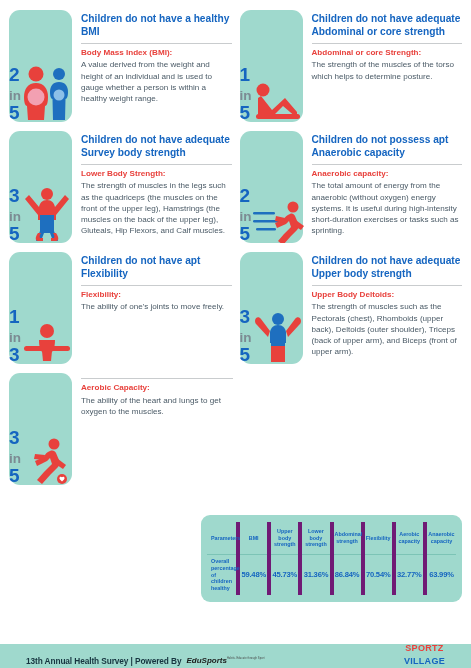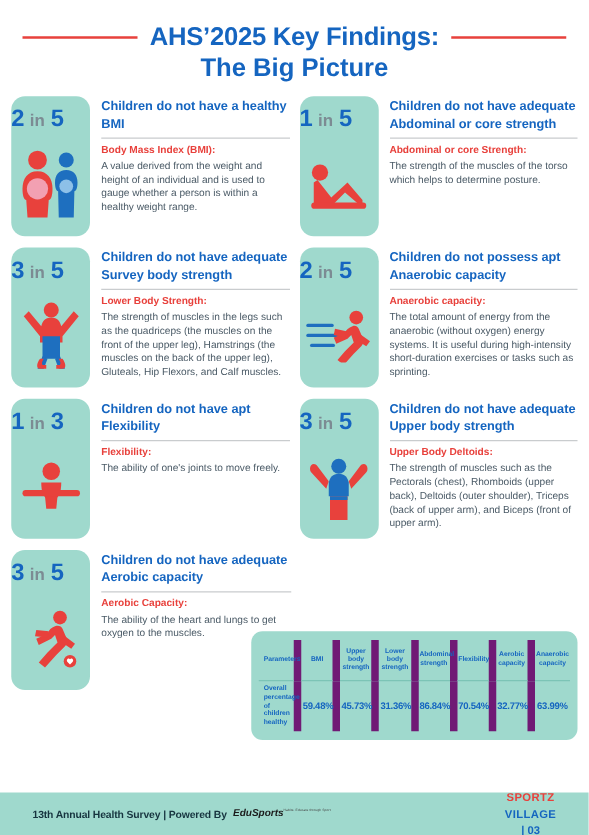--- a/index.html
+++ b/index.html
@@ -28,21 +28,21 @@
 
   
   .grid{position:relative;margin-top:10px;padding:0 9px;}
   .row{display:flex;gap:0px;align-items:flex-start;margin-bottom:9px;}
   .col{display:flex;align-items:flex-start;box-sizing:border-box;}
   .col.left{width:228px;padding-right:4px;}
   .col.right{width:228px;padding-left:4px;}
 
   .badge{
     width:63px;height:112px;background:#9fd9cd;border-radius:11px;
-    flex:0 0 63px;display:flex;flex-direction:column;align-items:flex-start;
+    flex:0 0 63px;display:flex;flex-direction:row;align-items:flex-end;
     padding-top:9px;box-sizing:border-box;margin-right:9px;
   }
   .ratio{font-size:19px;font-weight:bold;color:#1565c0;line-height:1;letter-spacing:-.5px;}
   .ratio .in{color:#7c8b93;font-size:13.5px;font-weight:bold;letter-spacing:0;}
   .pic{flex:1;display:flex;align-items:center;justify-content:center;width:100%;}
   .pic svg{display:block;}
 
   .txt{flex:1;min-width:0;padding-top:2px;}
   .headline{
     color:#1565c0;font-weight:bold;font-size:10.2px;line-height:1.32;
@@ -54,21 +54,21 @@
 
   
   .table-wrap{
     position:absolute;right:9px;top:505px;width:261px;
     background:#9fd9cd;border-radius:9px;padding:7px 6px;box-sizing:border-box;
   }
   table{border-collapse:collapse;width:100%;table-layout:fixed;}
   th,td{
     color:#1565c0;font-size:5.4px;font-weight:bold;text-align:center;
     padding:3px 1px;vertical-align:middle;line-height:1.25;
-    border-right:6px solid #701a75;
+    border-right:4px solid #701a75;
   }
   th:last-child,td:last-child{border-right:none;}
   thead th{border-bottom:1px solid #7cc4b6;height:26px;}
   tbody td{height:34px;}
   td.val{font-size:7.6px;letter-spacing:-.2px;}
   th.param,td.param{text-align:left;padding-left:4px;}
 
   
   .footer{
     position:absolute;left:0;bottom:0;width:471px;height:34px;
@@ -83,28 +83,20 @@
   .foot-right{display:flex;align-items:center;gap:3px;flex-direction:column;}
   .sv-sportz{color:#e8413c;font-size:9px;font-weight:bold;letter-spacing:.3px;}
   .sv-village{color:#1565c0;font-size:9px;font-weight:bold;letter-spacing:.3px;}
   .sv-page{color:#1565c0;font-size:9px;font-weight:bold;}
 </style>
 </head>
 <body>
 
 <div class="page">
 
-  <div class="header">
-    <div class="title-row">
-      <div class="rule left"></div>
-      <div class="title">AHS’2025 Key Findings:</div>
-      <div class="rule right"></div>
-    </div>
-    <div class="title-2">The Big Picture</div>
-  </div>
 
   <div class="grid">
 
     <div class="row">
       <div class="col left">
         <div class="badge">
           <div class="ratio"><span>2</span> <span class="in">in</span> <span>5</span></div>
           <div class="pic">
             <svg width="52" height="58" viewBox="0 0 52 58">
               <circle cx="15" cy="10" r="7.5" fill="#e8413c"></circle>
@@ -245,21 +237,20 @@
               <circle cx="33" cy="9" r="5.5" fill="#e8413c"></circle>
               <path d="M29 16c-3 1-5 3-6 6l-9 4 2 5 10-5 3-3 2 6-8 8-7 8 5 4 9-10 7-7c2-2 2-5 1-7l-3-7c-1-2-3-3-6-2z" fill="#e8413c"></path>
               <path d="M24 20l-10-1-1 5 10 1z" fill="#e8413c"></path>
               <path d="M37 24l8 6-3 4-9-6z" fill="#e8413c"></path>
               <circle cx="41" cy="44" r="5" fill="#e8413c"></circle>
               <path d="M41 46.5l-2-2c-.7-.7-.7-1.8 0-2.4.6-.6 1.5-.5 2 .2.5-.7 1.4-.8 2-.2.7.6.7 1.7 0 2.4z" fill="#ffffff"></path>
             </svg>
           </div>
         </div>
         <div class="txt">
-          <div class="headline">Children do not have adequate Aerobic capacity</div>
           <div class="divider"></div>
           <div class="deftitle">Aerobic Capacity:</div>
           <div class="defbody">The ability of the heart and lungs to get oxygen to the muscles.</div>
         </div>
       </div>
     </div>
   </div>
 
   <div class="table-wrap">
     <table>

